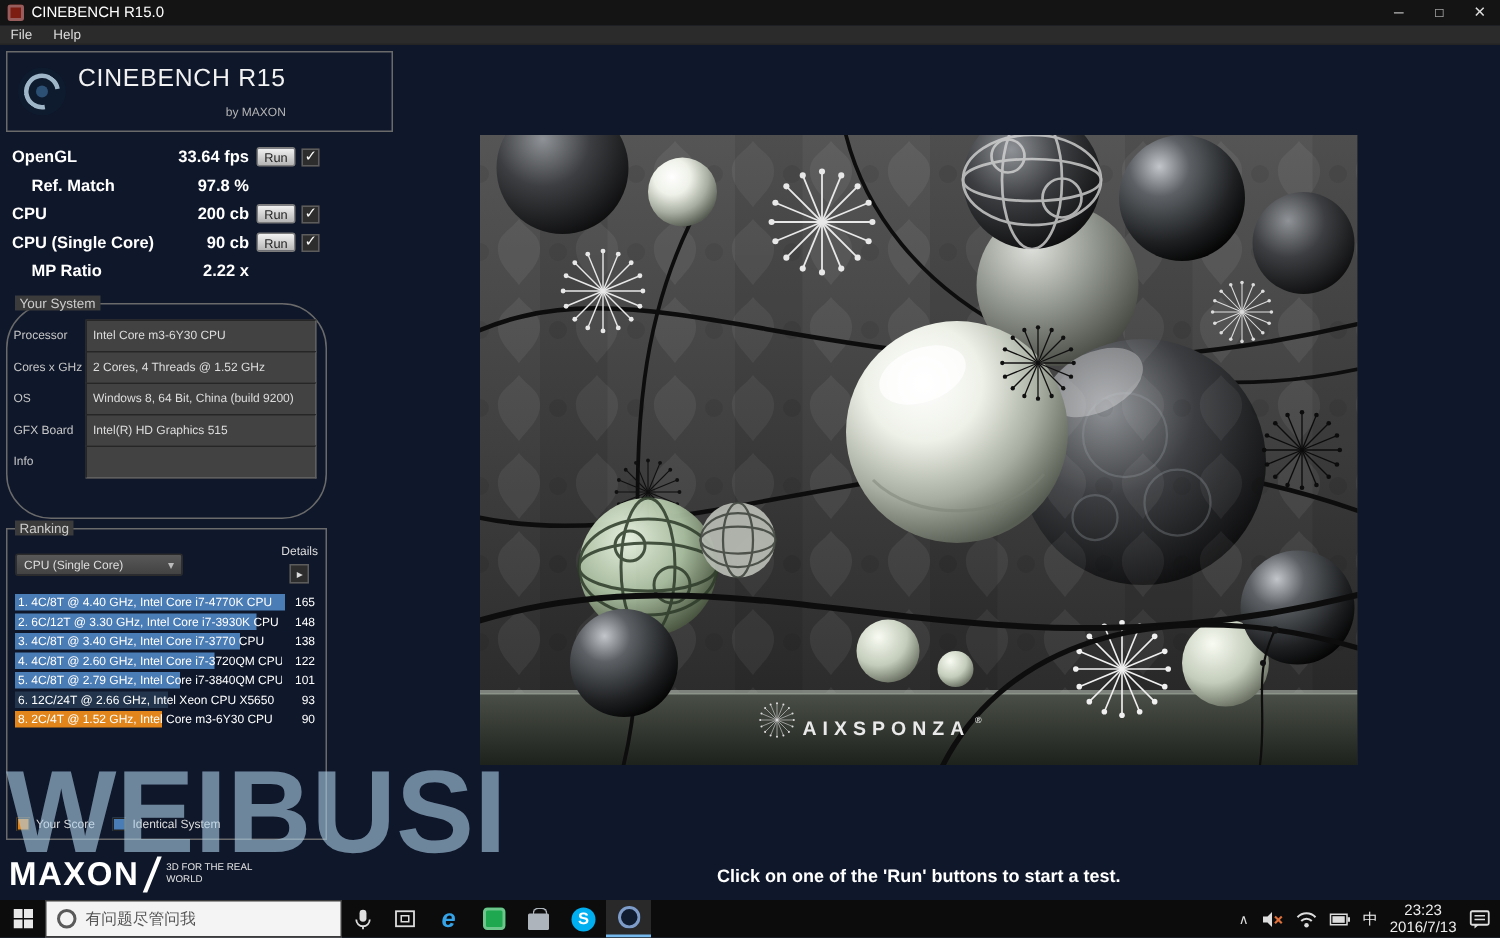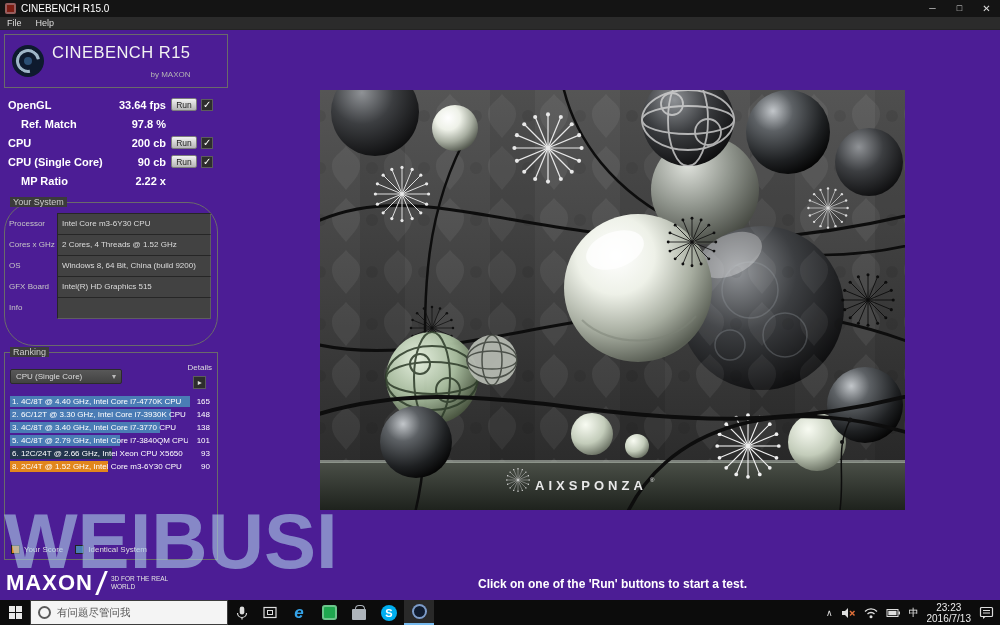--- a/index.html
+++ b/index.html
@@ -1,34 +1,34 @@
 <!DOCTYPE html>
 <html><head>
 <meta charset="utf-8">
 <style>
   * { margin:0; padding:0; box-sizing:border-box; }
   html,body { width:1000px; height:625px; overflow:hidden; }
   body { font-family:"Liberation Sans", sans-serif; background:#3b3b3b; position:relative; }
-  .screen { position:absolute; inset:0; background:#4c1d95; }
+  .screen { position:absolute; inset:0; background:#0f172a; }
 
   
   .titlebar { position:absolute; left:0; top:0; right:0; height:17px; background:#141414; display:flex; align-items:center; z-index:4; }
   .titlebar .app-ico { width:11px; height:11px; background:#7d1d12; border-radius:2px; margin:0 5px; box-shadow:inset 0 0 0 2px rgba(200,215,235,.35); }
   .titlebar .ttl { color:#fff; font-size:10px; }
   .win-controls { margin-left:auto; display:flex; height:17px; }
   .win-controls span { width:27px; text-align:center; color:#ddd; font-size:9px; line-height:17px; }
   .win-controls span:last-child { font-size:10px; }
 
   
   .menubar { position:absolute; left:0; top:17px; right:0; height:13px; background:#2b2b2b; border-bottom:1px solid #242424; display:flex; align-items:center; z-index:4; }
   .menubar span { color:#ddd; font-size:9px; padding:0 7px; }
 
   
   .left-panel { position:absolute; left:4px; top:34px; width:214px; height:570px; z-index:2; }
-  .logo-box { position:absolute; left:0; top:0; width:224px; height:54px; border:1px solid #6a6a6a; display:flex; align-items:center; padding-left:7px; }
+  .logo-box { position:absolute; left:0; top:0; width:258px; height:54px; border:1px solid #6a6a6a; display:flex; align-items:center; padding-left:7px; }
   .logo-circle { width:32px; height:32px; border-radius:50%; background:#0e1a2e; position:relative; flex:none; }
   .logo-circle::before { content:""; position:absolute; inset:4px; border-radius:50%; border:3px solid #9fb6c8; border-right-color:transparent; transform:rotate(35deg); }
   .logo-circle::after { content:""; position:absolute; inset:12px; border-radius:50%; background:#2c4f74; }
   .logo-text { margin-left:8px; }
   .logo-title { color:#f2f2f2; font-size:16.5px; letter-spacing:.5px; }
   .logo-sub { color:#b5b5b5; font-size:8px; text-align:right; margin-top:8px; }
 
   .bench { position:absolute; left:0; top:61px; width:214px; }
   .bench-row { display:grid; grid-template-columns:1fr 58px 30px 17px; align-items:center; height:19px; }
   .b-label { color:#fff; font-size:11px; font-weight:bold; padding-left:4px; white-space:nowrap; }
@@ -203,20 +203,25 @@
         </div>
         <div class="rank-row">
           <div class="rank-bar bar-blue" style="width: calc(89.7% - 19.734px);"></div>
           <span class="rank-label">2. 6C/12T @ 3.30 GHz, Intel Core i7-3930K CPU</span>
           <span class="rank-score">148</span>
         </div>
         <div class="rank-row">
           <div class="rank-bar bar-blue" style="width: calc(83.6% - 18.392px);"></div>
           <span class="rank-label">3. 4C/8T @ 3.40 GHz, Intel Core i7-3770 CPU</span>
           <span class="rank-score">138</span>
+        </div>
+        <div class="rank-row">
+          <div class="rank-bar bar-blue" style="width: calc(73.9% - 16.258px);"></div>
+          <span class="rank-label">4. 4C/8T @ 2.60 GHz, Intel Core i7-3720QM CPU</span>
+          <span class="rank-score">122</span>
         </div>
         <div class="rank-row">
           <div class="rank-bar bar-blue" style="width: calc(61.2% - 13.464px);"></div>
           <span class="rank-label">5. 4C/8T @ 2.79 GHz, Intel Core i7-3840QM CPU</span>
           <span class="rank-score">101</span>
         </div>
         <div class="rank-row">
           <div class="rank-bar bar-dark" style="width: calc(56.4% - 12.408px);"></div>
           <span class="rank-label">6. 12C/24T @ 2.66 GHz, Intel Xeon CPU X5650</span>
           <span class="rank-score">93</span>

